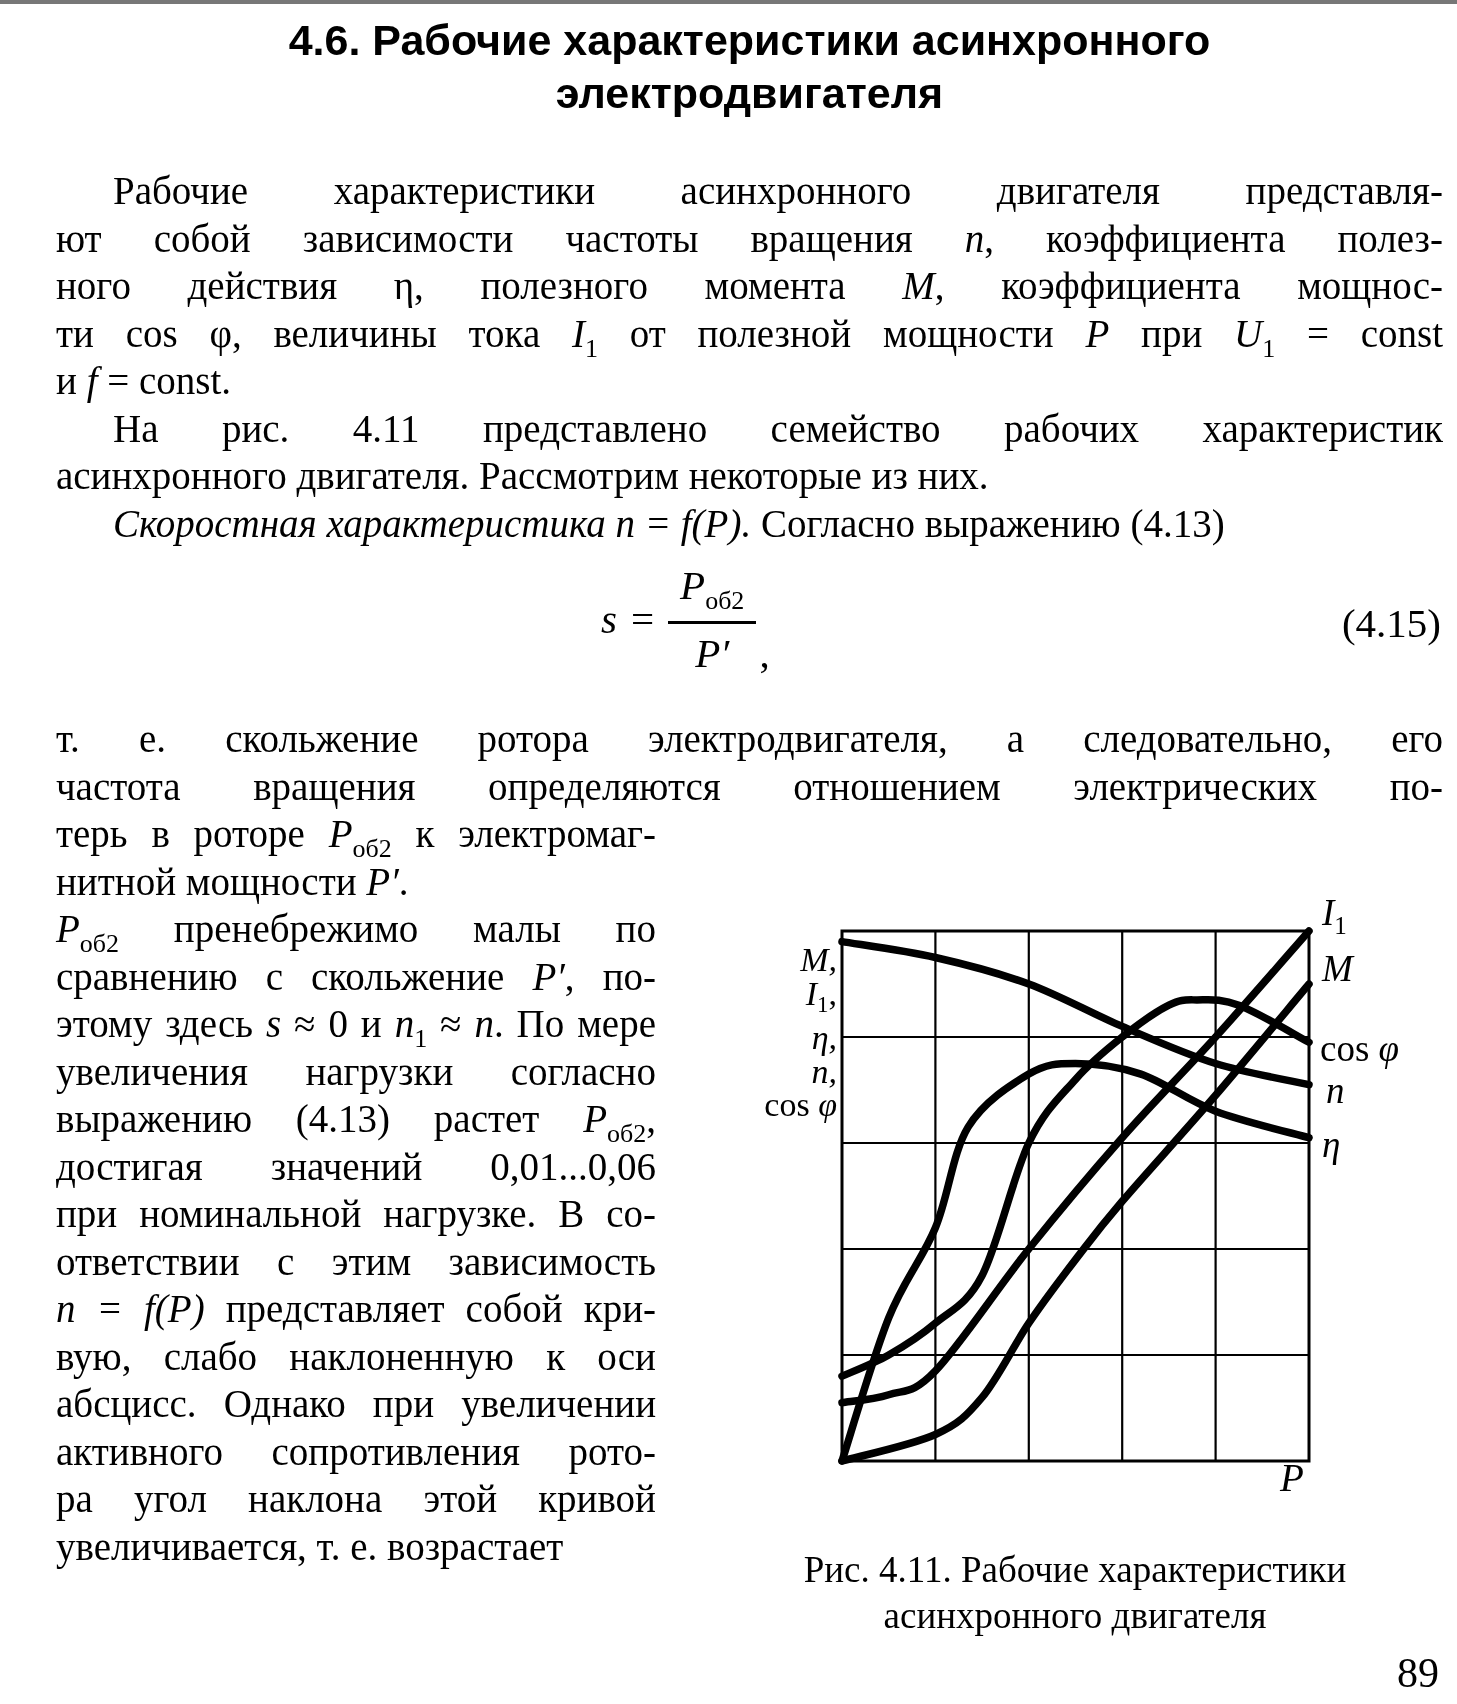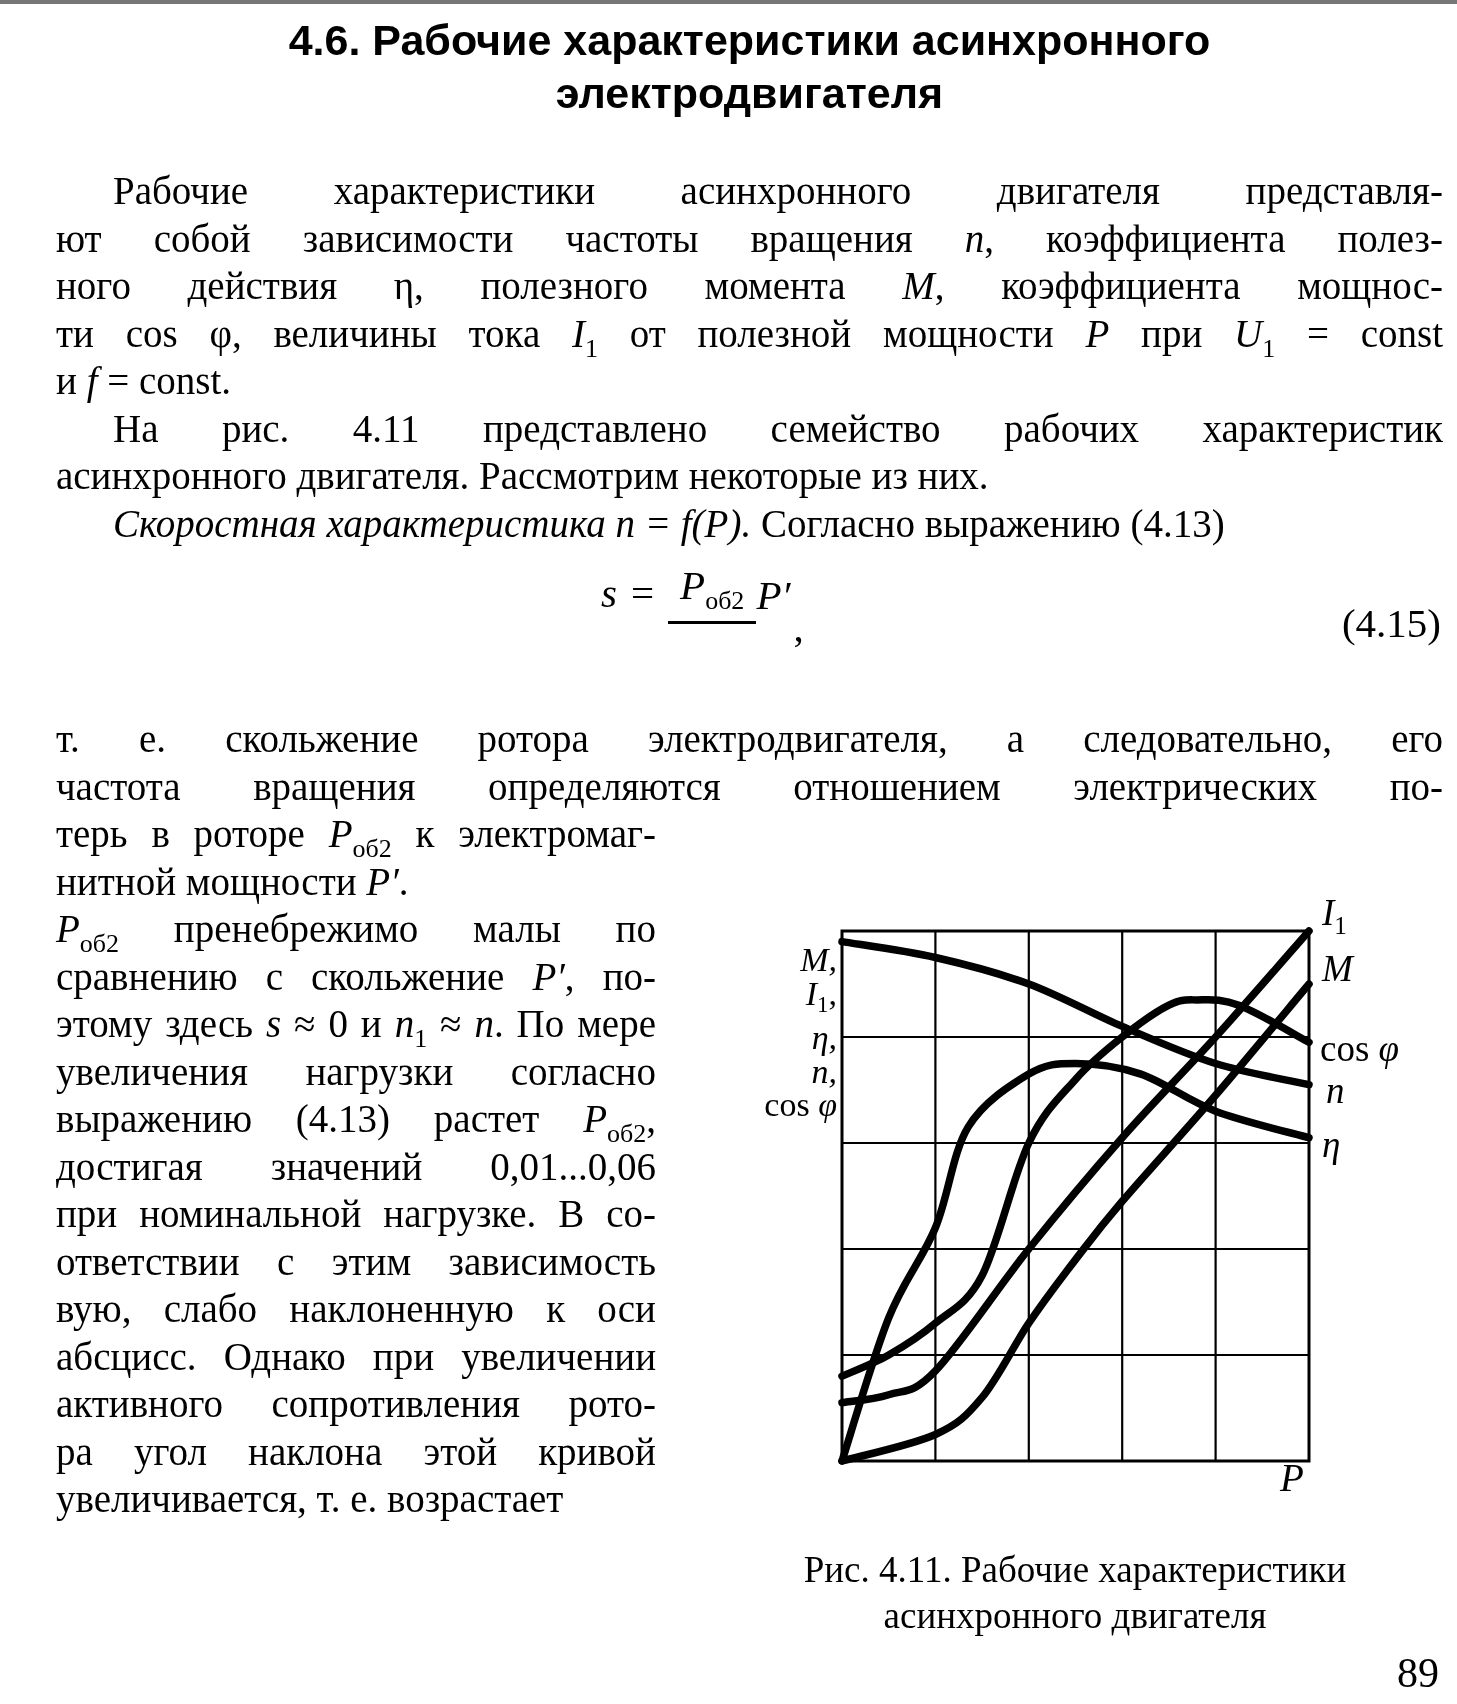--- a/index.html
+++ b/index.html
@@ -10,21 +10,21 @@
         line-height:53px;text-align:center;margin:0 0 47px 0;}
   .line{line-height:47.5px;height:47.5px;text-align:justify;text-align-last:justify;overflow:visible;}
   .line.last{text-align-last:left;}
   .line.indent{text-indent:57px;}
   .it{font-style:italic;}
   .sub{font-style:normal;font-size:26px;vertical-align:-10px;letter-spacing:0;}
   
   .eq-block{position:relative;height:168px;}
   .formula{position:absolute;left:545px;top:14px;display:flex;align-items:center;font-size:41px;}
   .eq-sign{margin:0 14px;}
-  .frac{display:inline-flex;align-items:center;}
+  .frac{display:inline-flex;flex-direction:column;align-items:center;}
   .frac .num{padding:0 12px 5px 12px;border-bottom:3px solid #000;}
   .frac .den{padding-top:5px;}
   .comma{transform:translateY(34px);margin-left:3px;}
   .eq-num{position:absolute;right:2px;top:52px;font-size:41px;}
   
   .columns{position:relative;}
   .leftcol{width:600px;}
   .figure{position:absolute;left:684px;top:77px;width:722px;height:770px;}
   .fig-ylabel{position:absolute;left:0;top:56px;width:97px;text-align:right;
         font-size:34px;line-height:33.5px;}
@@ -85,20 +85,21 @@
           <div class="line"><span>терь в роторе </span><span class="it">P</span><span class="sub">об2</span><span> к электромаг-</span></div>
           <div class="line last"><span>нитной мощности </span><span class="it">P′</span><span>.</span></div>
           <div class="line"><span class="it">P</span><span class="sub">об2</span><span> пренебрежимо малы по</span></div>
           <div class="line"><span>сравнению с скольжение </span><span class="it">P′</span><span>, по-</span></div>
           <div class="line"><span>этому здесь </span><span class="it">s</span><span> ≈ 0 и </span><span class="it">n</span><span class="sub">1</span><span> ≈ </span><span class="it">n</span><span>. По мере</span></div>
           <div class="line"><span>увеличения нагрузки согласно</span></div>
           <div class="line"><span>выражению (4.13) растет </span><span class="it">P</span><span class="sub">об2</span><span>,</span></div>
           <div class="line"><span>достигая значений 0,01...0,06</span></div>
           <div class="line"><span>при номинальной нагрузке. В со-</span></div>
           <div class="line"><span>ответствии с этим зависимость</span></div>
+          <div class="line"><span class="it">n = f(P)</span><span> представляет собой кри-</span></div>
           <div class="line"><span>вую, слабо наклоненную к оси</span></div>
           <div class="line"><span>абсцисс. Однако при увеличении</span></div>
           <div class="line"><span>активного сопротивления рото-</span></div>
           <div class="line"><span>ра угол наклона этой кривой</span></div>
           <div class="line last"><span>увеличивается, т. е. возрастает</span></div>
         </div>
 
       <div class="figure">
         <svg id="chart-svg" width="722" height="625" viewBox="0 0 722 625">
             <g>

